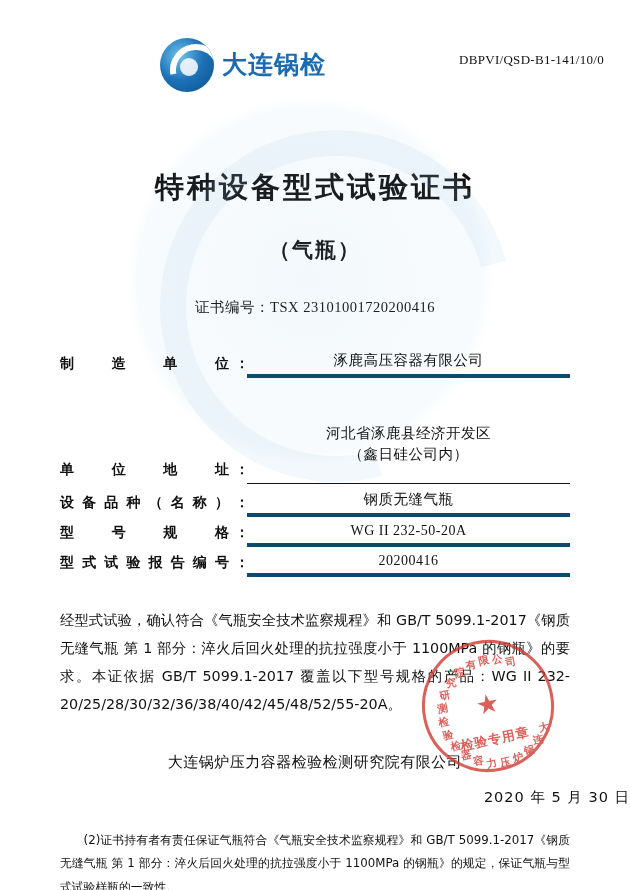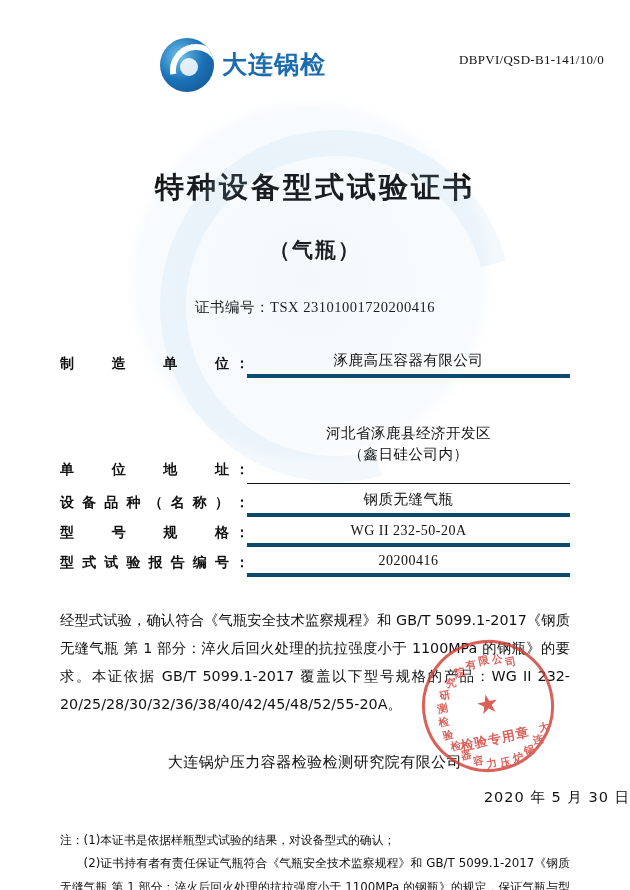--- a/index.html
+++ b/index.html
@@ -399,17 +399,16 @@
       <span style="transform:rotate(165deg) translate(0,-52px) rotate(-165deg);">炉</span>
       <span style="transform:rotate(150deg) translate(0,-52px) rotate(-150deg);">锅</span>
       <span style="transform:rotate(135deg) translate(0,-52px) rotate(-135deg);">连</span>
       <span style="transform:rotate(120deg) translate(0,-52px) rotate(-120deg);">大</span>
     </div>
     <div class="star">★</div>
     <div class="bottom-text">检验专用章</div>
   </div>
 
   <div class="notes">
-    <span class="n-line">注：(1)本证书是依据样瓶型式试验的结果，对设备型式的确认；</span>
     <span class="n-line n2">(2)证书持有者有责任保证气瓶符合《气瓶安全技术监察规程》和 GB/T 5099.1-2017《钢质无缝气瓶 第 1 部分：淬火后回火处理的抗拉强度小于 1100MPa 的钢瓶》的规定，保证气瓶与型式试验样瓶的一致性。</span>
   </div>
 
 </div>
 
 </body></html>

